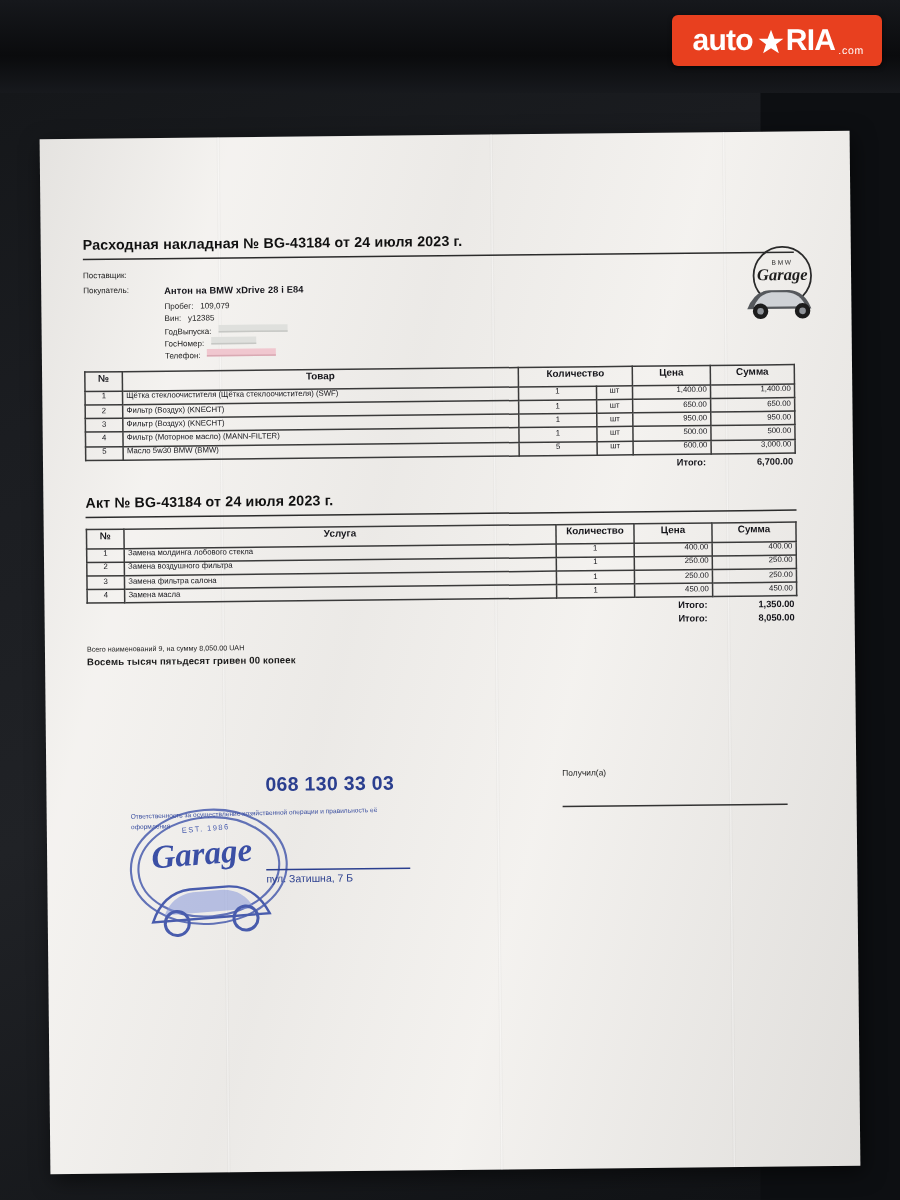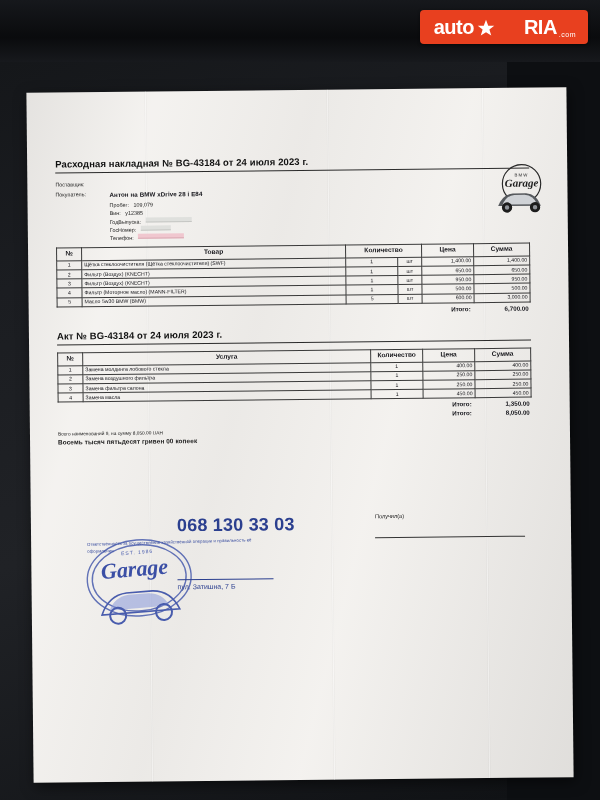--- a/index.html
+++ b/index.html
@@ -47,21 +47,20 @@
     width: 18px; height: 18px;
     margin: 0 1px 0 3px;
     position: relative;
     top: 1px;
   }
   #watermark .wm-ria {
     color: #fff;
     font-size: 20px;
     font-weight: bold;
     letter-spacing: -0.5px;
-    margin-left: 28px;
   }
   #watermark .wm-com {
     color: #fff;
     font-size: 7px;
     align-self: flex-end;
     margin: 0 0 6px 2px;
     letter-spacing: .5px;
   }
 
   
@@ -233,21 +232,21 @@
   .sig-zone {
     position: absolute;
     left: 28px;
     right: 20px;
     top: 418px;
     height: 120px;
   }
   .phone-big {
     position: absolute;
     left: 118px; top: 6px;
-    font-size: 18px;
+    font-size: 13px;
     font-weight: bold;
     color: #2b3f8f;
     letter-spacing: .2px;
   }
   .addr-line {
     position: absolute;
     left: 118px; top: 70px;
     width: 96px;
     border-top: 1px solid #2b3f8f;
   }

